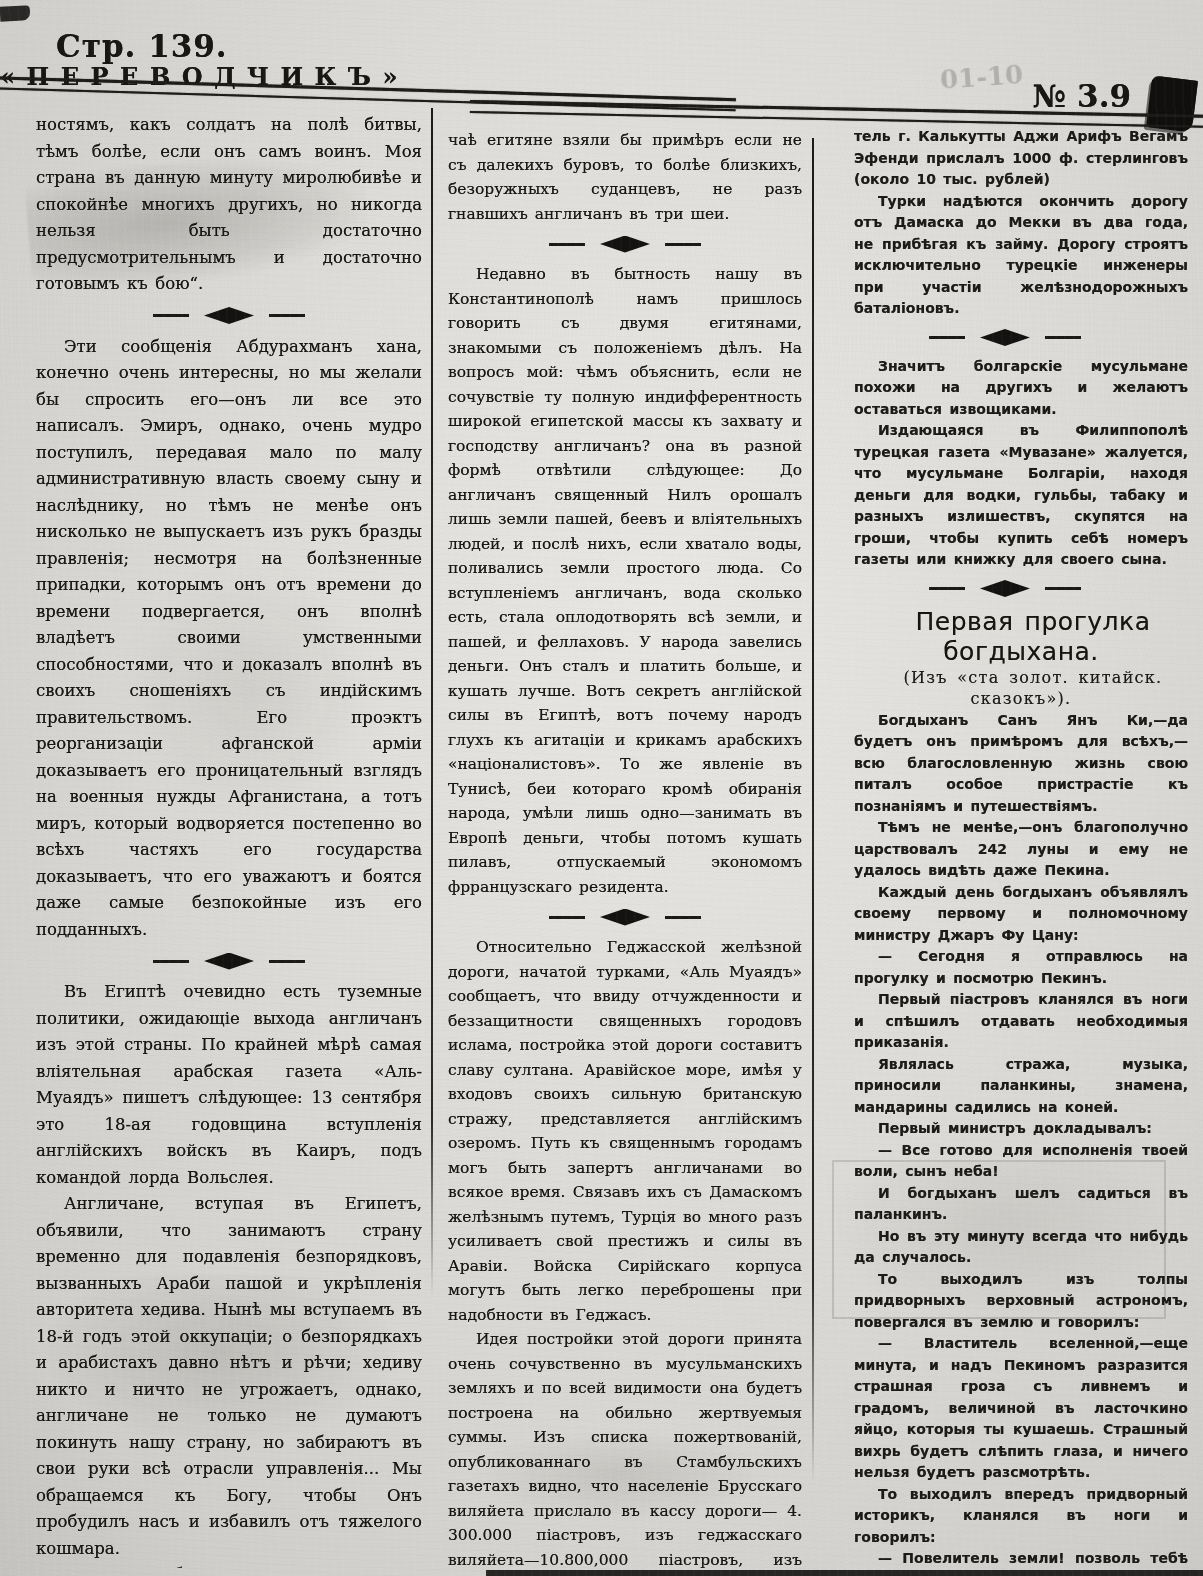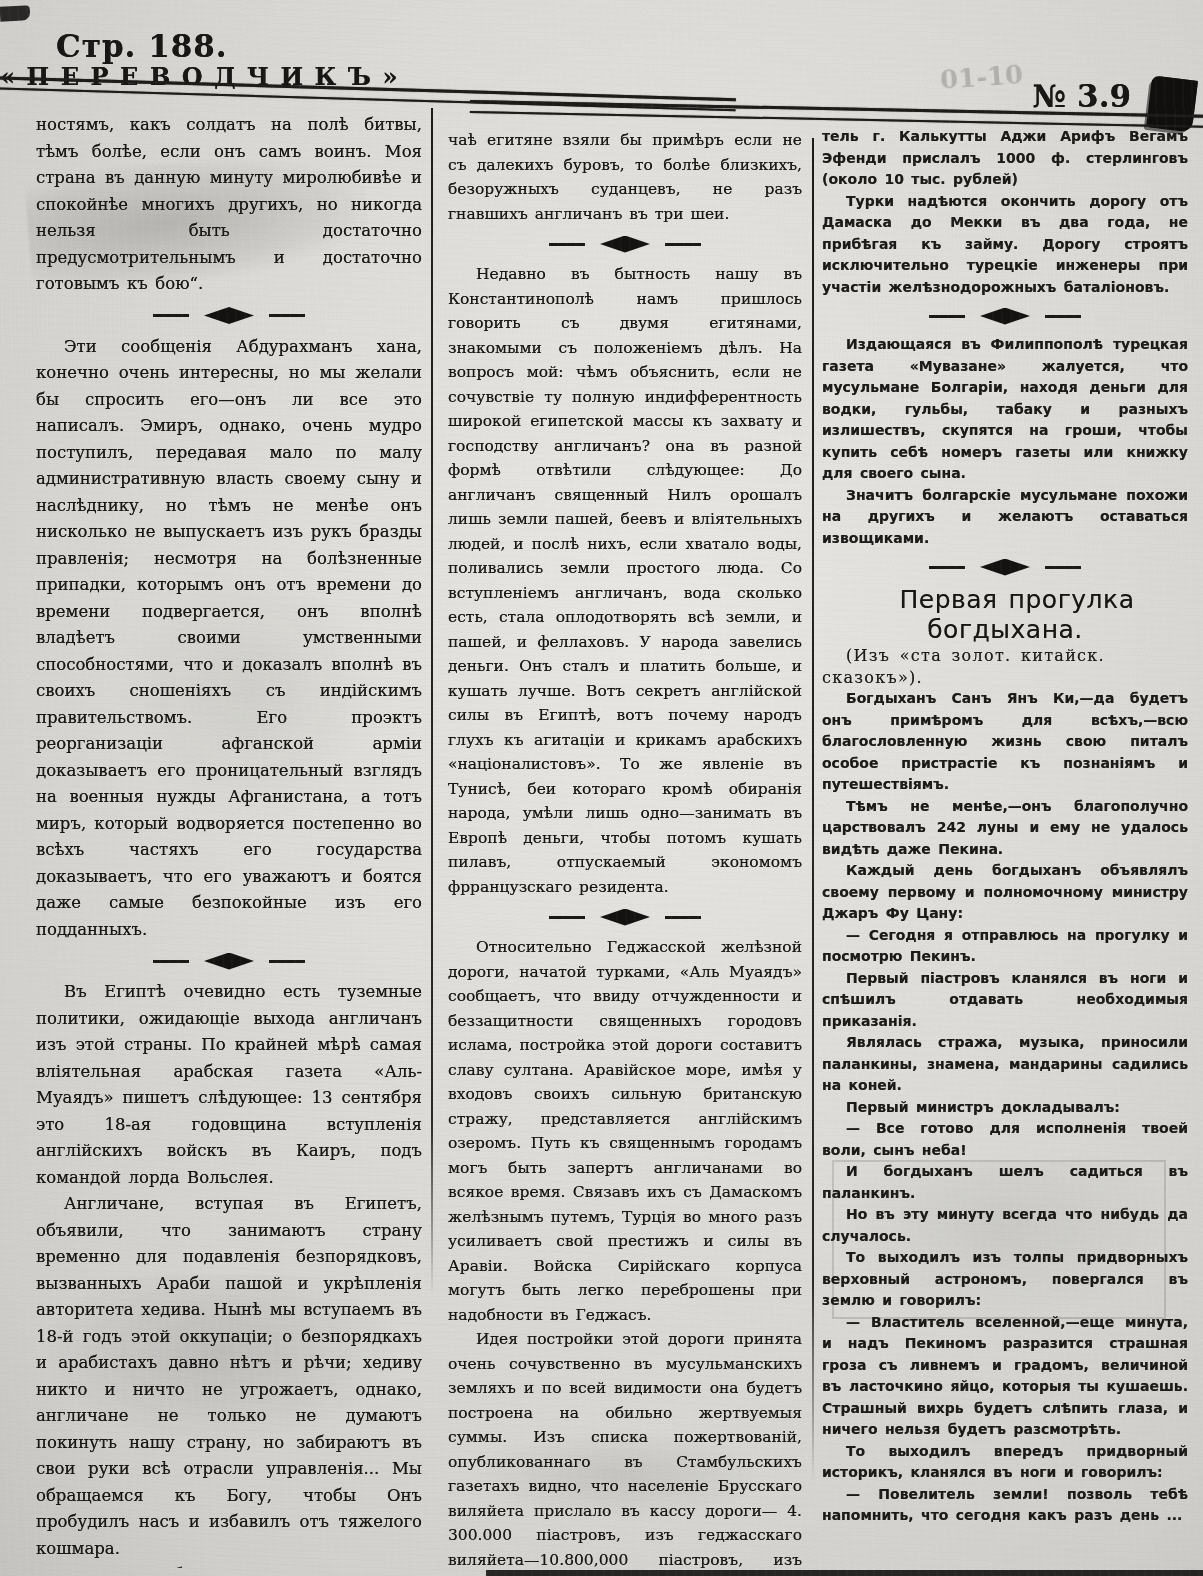--- a/index.html
+++ b/index.html
@@ -75,21 +75,21 @@
     left:448px;top:128px;width:354px;height:1442px;
     font-size:15.5px;line-height:24.5px;word-spacing:.13em;
     text-shadow:0 0 .5px rgba(22,20,18,.7);
   }
   .col-3{
     left:822px;top:126px;width:366px;height:1448px;
     font-family:"DejaVu Sans", sans-serif;font-weight:bold;
     font-size:14px;line-height:21.5px;word-spacing:.18em;
     color:#1c1a18;text-shadow:0 0 .4px rgba(25,23,21,.55);
   }
-  .col-3 p{text-indent:24px;}
+  .col-3 p{text-indent:24px;margin-left:32px;}
   .col-3 p.cont{text-indent:0;}
   
   .vrule{position:absolute;width:2px;background:linear-gradient(#1d1b19, #2a2826 85%, rgba(40,38,36,0));}
   .vr-1{left:431px;top:108px;height:1190px;}
   .vr-2{left:812px;top:138px;height:1345px;}
   
   .divider{
     display:flex;align-items:center;justify-content:center;gap:15px;
     margin:7px auto 7px;height:22px;
   }
@@ -99,21 +99,21 @@
     clip-path:polygon(0 50%, 50% 0, 100% 50%, 50% 100%);
   }
   
   .story-heading{
     font-family:"DejaVu Sans", sans-serif;font-weight:normal;
     font-size:25px;line-height:30px;text-align:center;text-indent:0;
     margin:4px 0 6px;letter-spacing:.02em;color:#15140f;
   }
   .story-subtitle{
     font-family:"DejaVu Serif", serif;font-weight:normal;
-    font-size:16px;text-align:left;text-indent:0;margin:0 0 8px;
+    font-size:16px;text-align:center;text-indent:0;margin:0 0 8px;
     letter-spacing:.08em;word-spacing:.2em;
   }
   
   .smudge{position:absolute;pointer-events:none;}
   .sm-1{left:28px;top:160px;width:340px;height:120px;
     background:radial-gradient(ellipse at 40% 50%, rgba(45,42,38,.20), rgba(45,42,38,.07) 55%, transparent 75%);
     transform:rotate(-5deg);filter:blur(1px);}
   .sm-2{left:40px;top:1275px;width:360px;height:170px;
     background:radial-gradient(ellipse at 50% 45%, rgba(45,42,38,.13), transparent 70%);
     filter:blur(1.2px);}
@@ -126,21 +126,21 @@
     filter:blur(1.4px);}
   .sm-5{left:120px;top:560px;width:260px;height:260px;
     background:radial-gradient(ellipse, rgba(45,42,38,.07), transparent 72%);
     filter:blur(1.5px);}
 </style>
 </head>
 <body>
 
 <div class="page">
 
-  <div class="page-num">Стр. 188.</div>
+  <div class="page-num">Стр. 139.</div>
   <div class="ghost-imprint">01-10</div>
   <div class="masthead">«ПЕРЕВОДЧИКЪ»</div>
   <div class="issue">№ 3.9</div>
   <div class="ink-blot"></div>
   <div class="corner-mark"></div>
 
   <div class="rule-pair rp-a">
       <div class="bar"></div>
       <div class="bar"></div>
     </div>
@@ -194,22 +194,22 @@
   </div>
 
   <div class="col col-3">
     <p class="cont">тель г. Калькутты Аджи Арифъ Вегамъ Эфенди прислалъ 1000 ф. стерлинговъ (около 10 тыс. рублей)</p>
     <p>Турки надѣются окончить дорогу отъ Дамаска до Мекки въ два года, не прибѣгая къ займу. Дорогу строятъ исключительно турецкіе инженеры при участіи желѣзнодорожныхъ баталіоновъ.</p>
     <div class="divider">
         <span class="dash"></span>
         <span class="diamond"></span>
         <span class="dash"></span>
       </div>
+    <p>Значитъ болгарскіе мусульмане похожи на другихъ и желаютъ оставаться извощиками.</p>
     <p>Издающаяся въ Филиппополѣ турецкая газета «Мувазане» жалуется, что мусульмане Болгаріи, находя деньги для водки, гульбы, табаку и разныхъ излишествъ, скупятся на гроши, чтобы купить себѣ номеръ газеты или книжку для своего сына.</p>
-    <p>Значитъ болгарскіе мусульмане похожи на другихъ и желаютъ оставаться извощиками.</p>
     <div class="divider">
         <span class="dash"></span>
         <span class="diamond"></span>
         <span class="dash"></span>
       </div>
     <p class="story-heading">Первая прогулка богдыхана.</p>
     <p class="story-subtitle">(Изъ «ста золот. китайск. сказокъ»).</p>
     <p>Богдыханъ Санъ Янъ Ки,—да будетъ онъ примѣромъ для всѣхъ,—всю благословленную жизнь свою питалъ особое пристрастіе къ познаніямъ и путешествіямъ.</p>
     <p>Тѣмъ не менѣе,—онъ благополучно царствовалъ 242 луны и ему не удалось видѣть даже Пекина.</p>
     <p>Каждый день богдыханъ объявлялъ своему первому и полномочному министру Джаръ Фу Цану:</p>

